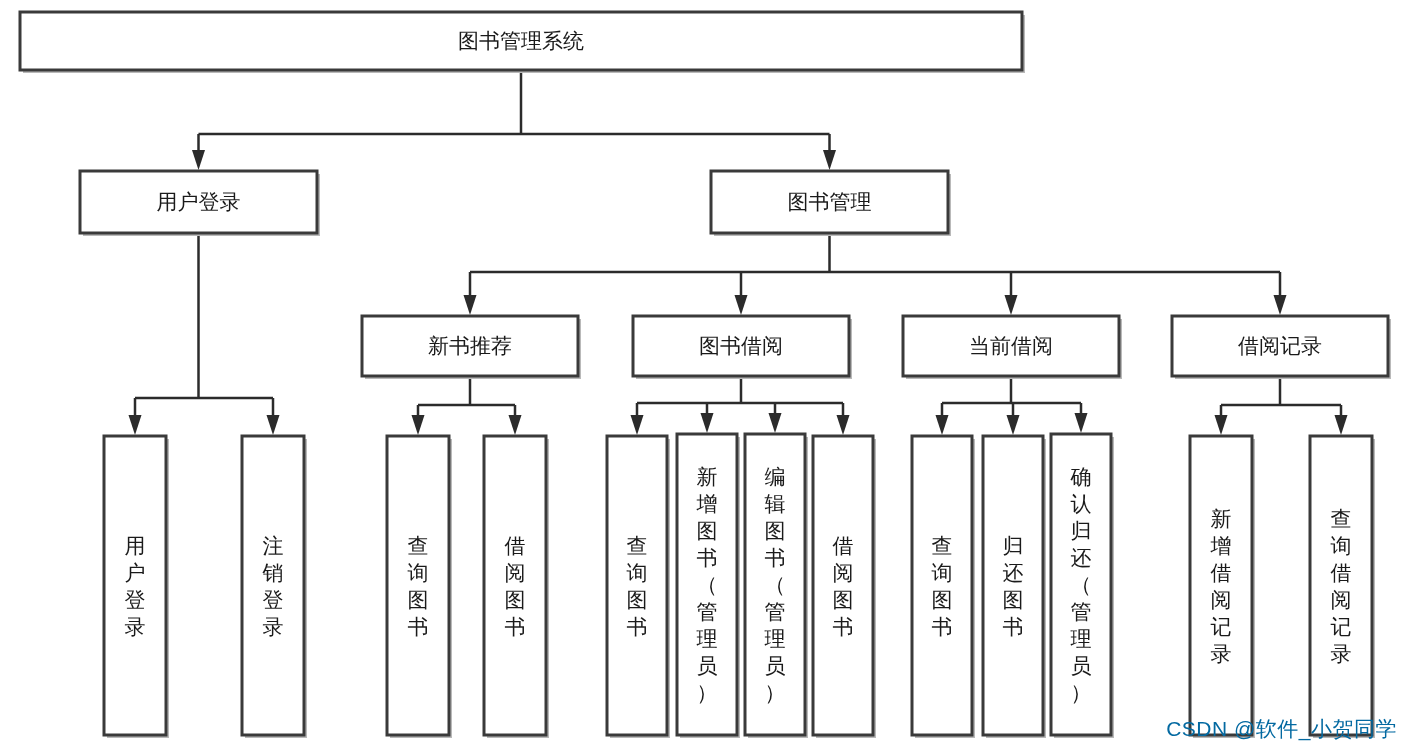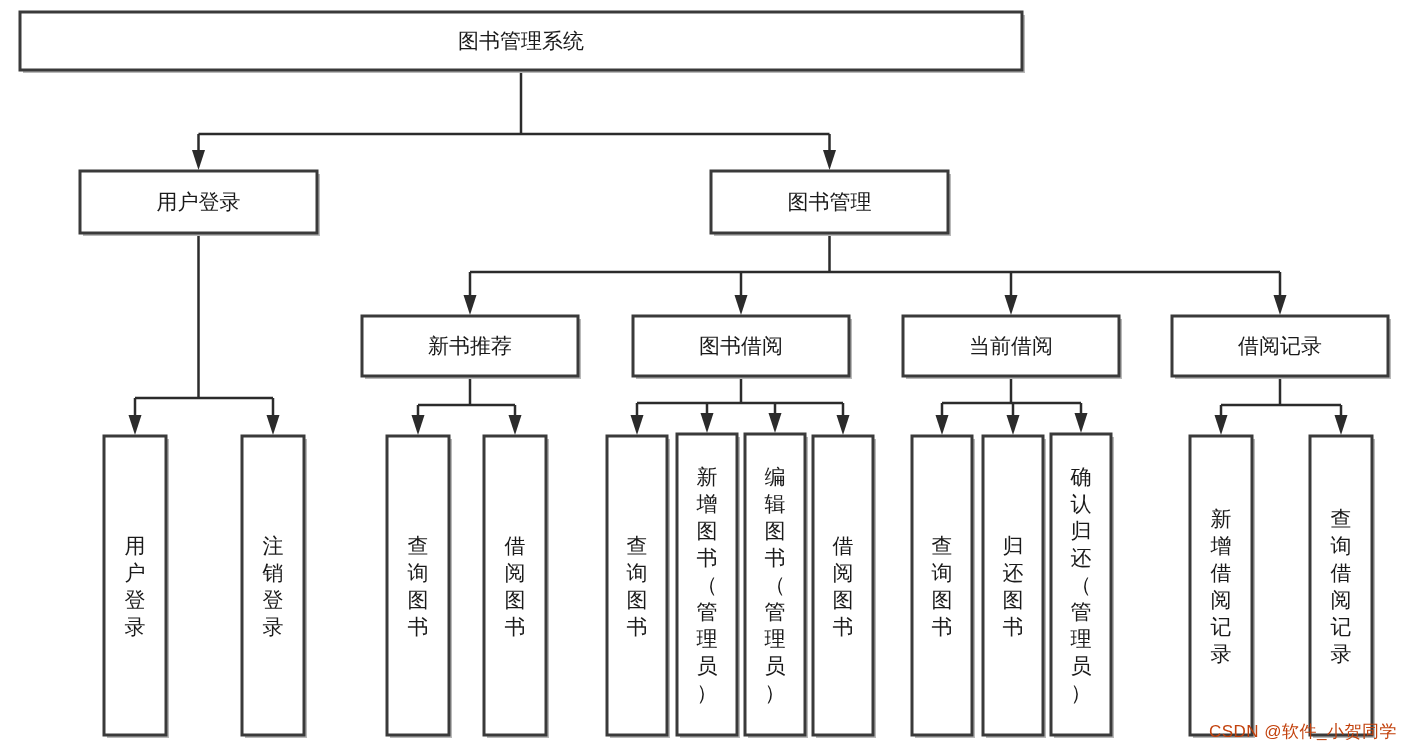--- a/index.html
+++ b/index.html
@@ -55,22 +55,22 @@
   }
   .arrow-head {
     fill: #2b2b2b;
     stroke: none;
   }
   .watermark {
     position: absolute;
     right: 8px;
     bottom: 4px;
     font-family: "Liberation Sans", "DejaVu Sans", sans-serif;
-    font-size: 17px;
-    color: #c2410c;
+    font-size: 21px;
+    color: #0369a1;
     letter-spacing: 0.5px;
     white-space: nowrap;
     user-select: none;
   }
 </style>
 </head>
 <body>
 
 <div id="diagram-root">
   <svg class="diagram-canvas" id="diagram-svg" viewBox="0 0 1405 747" xmlns="http://www.w3.org/2000/svg">

